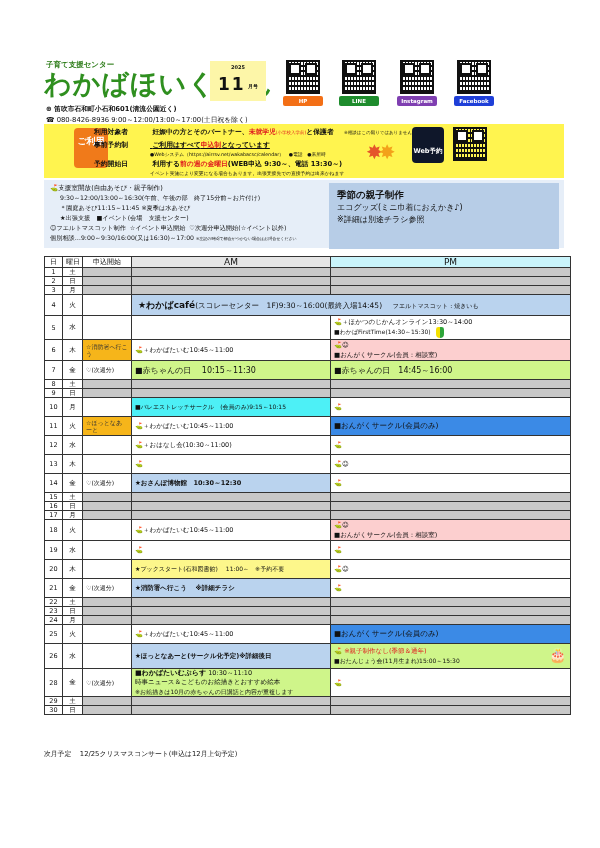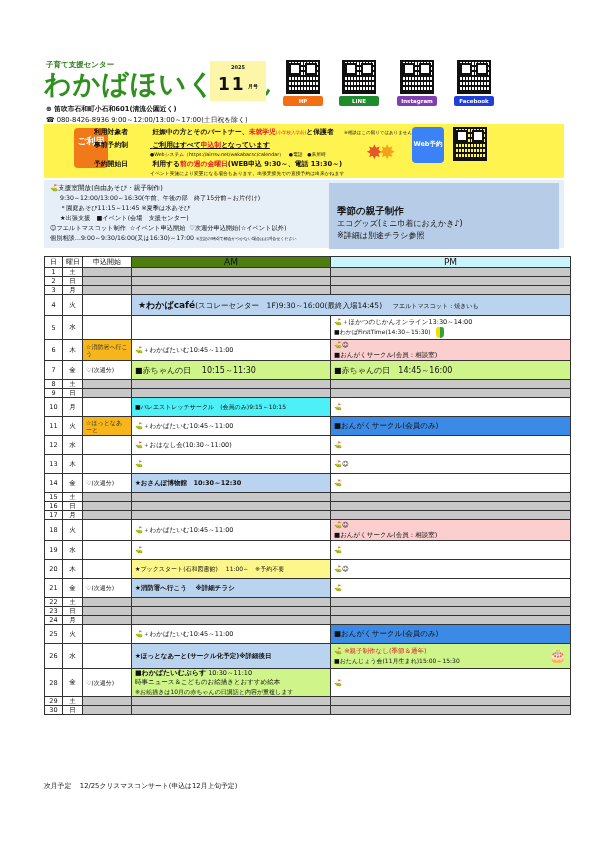--- a/index.html
+++ b/index.html
@@ -28,40 +28,40 @@
   .qr-label { display: block; width: 40px; margin: 2px auto 0; height: 10px; border-radius: 2px; color: #fff; font-size: 5.5px; font-weight: bold; text-align: center; line-height: 10px; }
 
   
   .usage { position: absolute; left: 44px; top: 124px; width: 520px; height: 54px; background: #fff44f; }
   .usage-badge { position: absolute; left: 6px; top: 4px; width: 34px; height: 40px; background: #f07a1a; border-radius: 4px; color: #fff; font-size: 9px; font-weight: bold; text-align: center; line-height: 13px; padding-top: 7px; margin-left: 24px; }
   .usage-row { position: absolute; left: 50px; font-size: 6.8px; font-weight: bold; white-space: nowrap; }
   .usage-row .lbl { display: inline-block; width: 56px; }
   .red { color: #e02020; }
   .tiny { font-size: 4.5px; font-weight: normal; }
   .usage-sub { position: absolute; left: 106px; font-size: 4.8px; white-space: nowrap; }
-  .web-btn { position: absolute; left: 368px; top: 3px; width: 32px; height: 36px; background: #3b82f6; border-radius: 4px; color: #fff; font-size: 6.5px; font-weight: bold; text-align: center; padding-top: 13px; line-height: 9px; }
+  .web-btn { position: absolute; left: 368px; top: 3px; width: 32px; height: 36px; background: #0f172a; border-radius: 4px; color: #fff; font-size: 6.5px; font-weight: bold; text-align: center; padding-top: 20px; line-height: 9px; }
   .leaves { position: absolute; left: 322px; top: 18px; font-size: 20px; line-height: 1; color: #e5562a; letter-spacing: -4px; }
   .leaves span:last-child { color: #f3a21a; }
   .usage-qr { position: absolute; left: 406px; top: 3px; }
 
   
   .info { position: absolute; left: 44px; top: 180px; width: 520px; height: 68px; background: #e6eef8; }
   .info-left { position: absolute; left: 6px; top: 3px; font-size: 6.6px; line-height: 10px; white-space: nowrap; }
   .info-left .indent { padding-left: 10px; }
   .info-left .small { font-size: 6.2px; }
   .info-left .xsmall { font-size: 4px; }
   .info-right { position: absolute; left: 285px; top: 3px; width: 230px; height: 66px; background: #b7cde7; padding: 6px 8px; }
-  .info-right .t { font-size: 9.5px; font-weight: bold; margin-top: 16px; }
+  .info-right .t { font-size: 9.5px; font-weight: bold; }
   .info-right .l { font-size: 8px; line-height: 12px; }
 
   
   table.cal { position: absolute; left: 44px; top: 256px; width: 526px; border-collapse: collapse; table-layout: fixed; font-size: 6.5px; }
   table.cal td, table.cal th { border: 0.8px solid #333; padding: 0 3px; vertical-align: middle; overflow: hidden; white-space: nowrap; }
   table.cal th { font-weight: normal; font-size: 7px; height: 10px; background: #fff; }
-  table.cal th.am { background: #4d7c0f; font-size: 9px; }
+  table.cal th.am { background: #e5e5e5; font-size: 9px; }
   table.cal th.pm { background: #c9f4fb; font-size: 9px; }
   table.cal td.c { text-align: center; padding: 0; }
   tr.wk td { height: 9px; }
   tr.wk td.g { background: #c8c8c8; }
   tr.wk td { font-size: 6.5px; line-height: 8px; }
   tr.r1 td { height: 19px; }
   tr.r2 td { height: 21px; }
   tr.r3 td { height: 26px; }
   td.apply { font-size: 6px; white-space: normal !important; line-height: 7.5px; }
   td.orange { background: #f6b51a; color: #333; font-size: 6px; }
@@ -75,21 +75,21 @@
   td.span-event { font-size: 8px; font-weight: bold; text-align: center; }
   td.span-event .b { font-size: 9px; }
   td.span-event .sub { font-weight: normal; font-size: 6px; }
   .two { line-height: 10px; }
   .cake { float: right; font-size: 14px; line-height: 18px; }
   .beginner { display: inline-block; width: 8px; height: 11px; background: linear-gradient(90deg, #f4e000 50%, #2ea53a 50%); border-radius: 3px 3px 5px 5px; vertical-align: middle; margin-left: 5px; }
   .icon-flag { color: #555; }
   .ev-bold { font-weight: bold; }
   .muted { font-size: 6px; }
 
-  .next-month { position: absolute; left: 44px; top: 749px; font-size: 6.8px; white-space: nowrap; margin-top: 32px; }
+  .next-month { position: absolute; left: 44px; top: 749px; font-size: 6.8px; white-space: nowrap; }
 </style>
 </head>
 <body>
 
 <div class="header">
   <div class="subtitle">子育て支援センター</div>
   <div class="brand">わかばほいくえん</div>
   <div class="month-box">
     <div class="year">2025</div>
     <div class="month">11</div>

